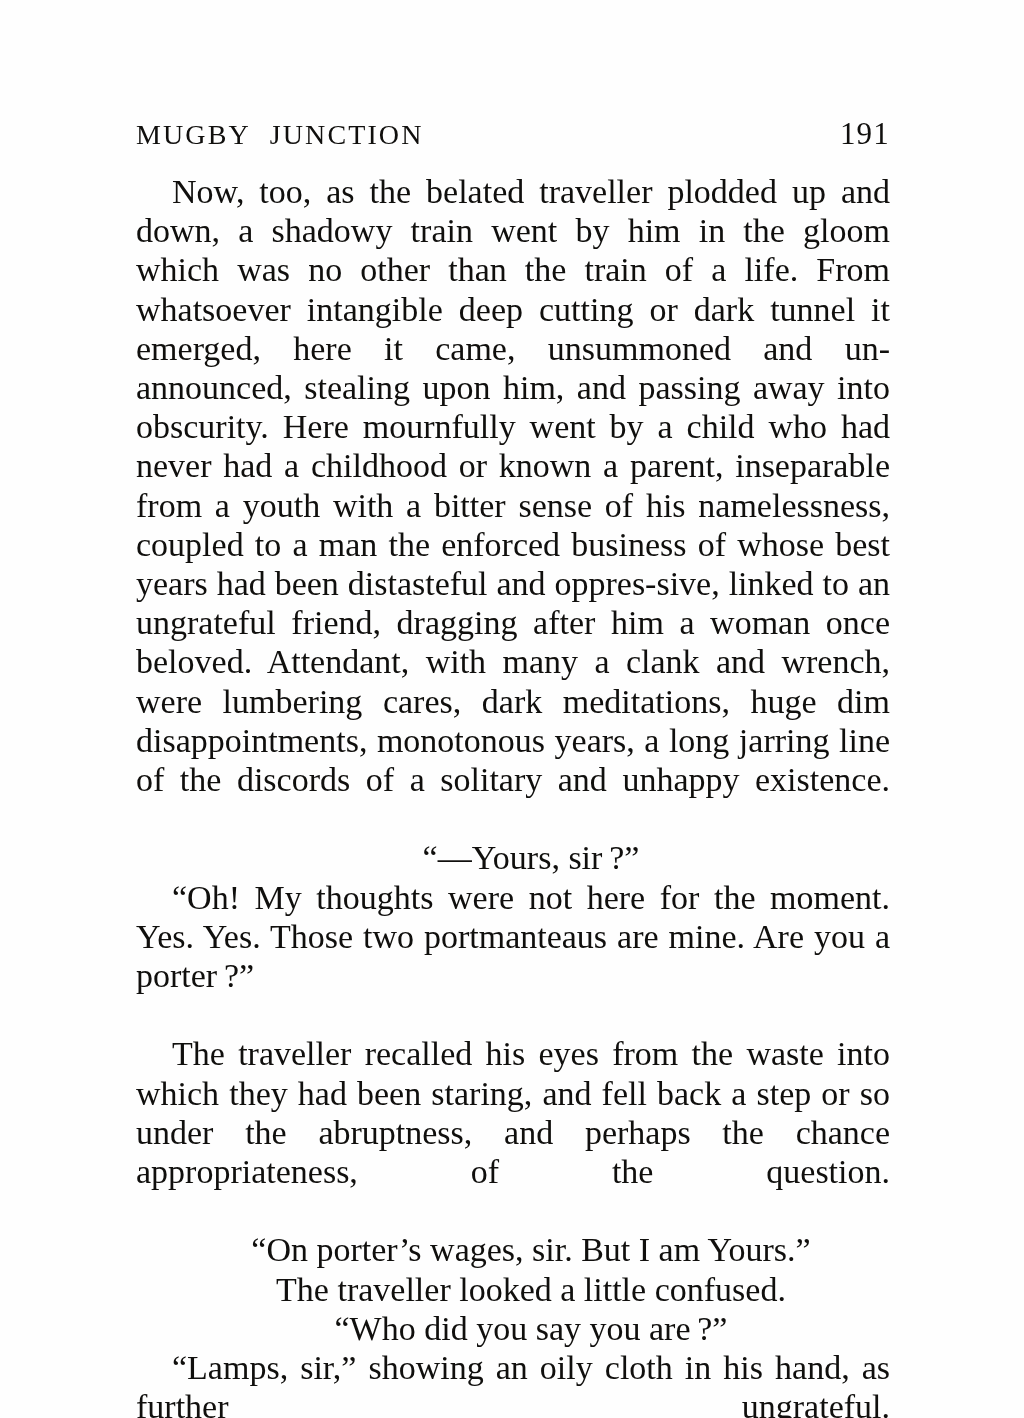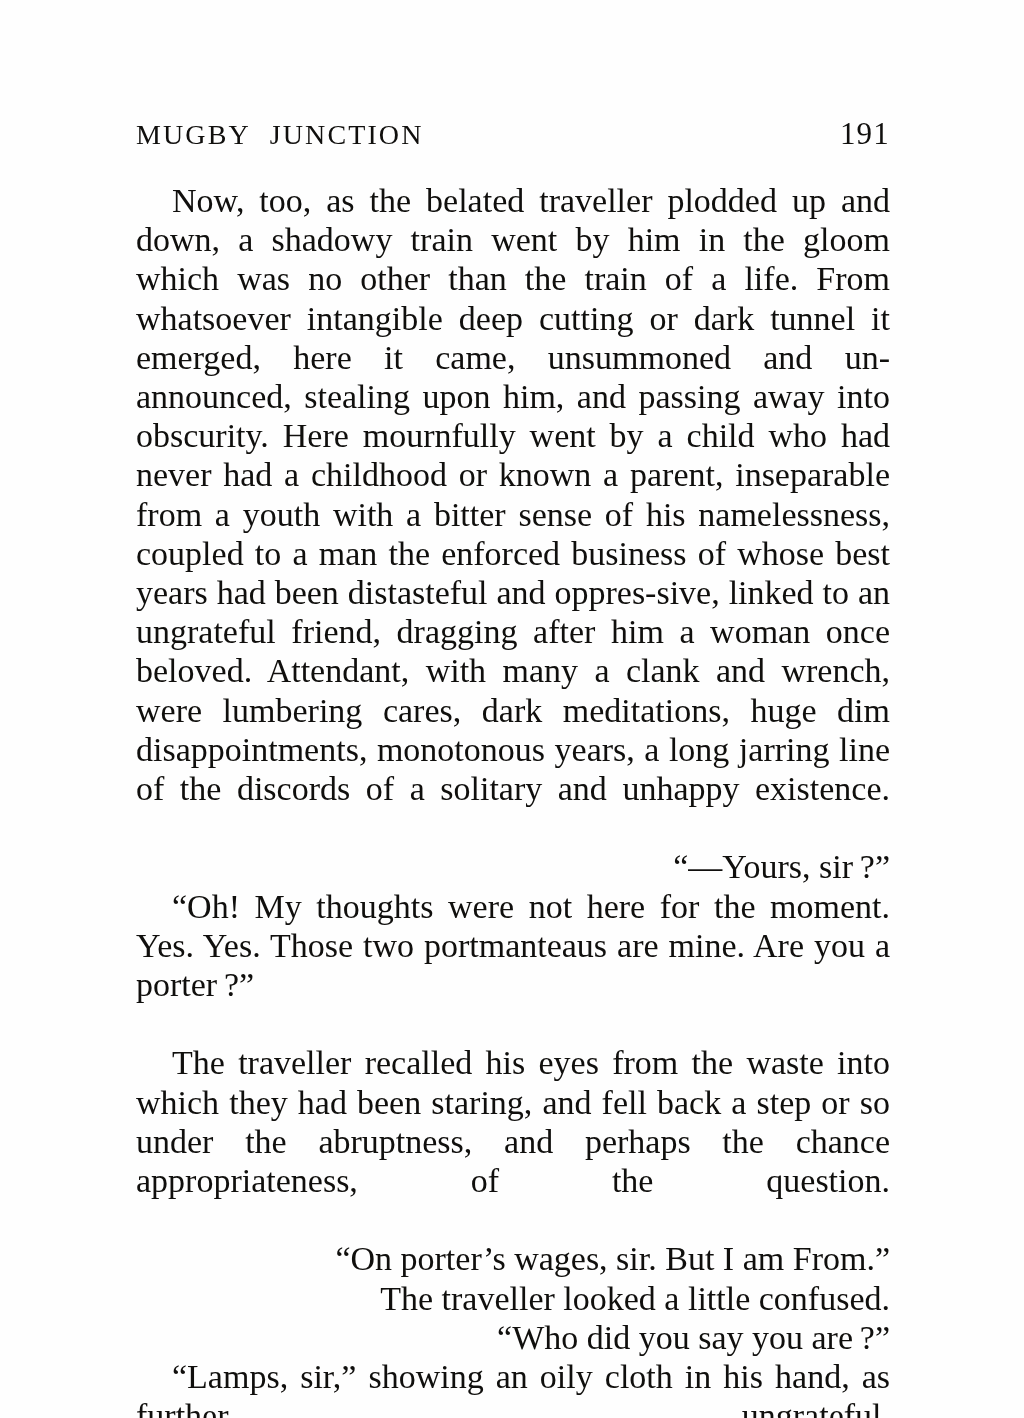--- a/index.html
+++ b/index.html
@@ -25,21 +25,21 @@
     top: 118px;
     width: 754px;
   }
 
   
   .runninghead {
     display: flex;
     align-items: baseline;
     justify-content: space-between;
     width: 100%;
-    margin: 0 0 29px 0;
+    margin: 0 0 20px 0;
     height: 34px;
     gap: 22px;
   }
 
   .runninghead .title {
     font-size: 28px;
     letter-spacing: 2.1px;
     word-spacing: 11px;
     white-space: nowrap;
     line-height: 1;
@@ -66,21 +66,21 @@
 
   
   .para::after {
     content: "";
     display: inline-block;
     width: 100%;
   }
 
   
   .para.short {
-    text-align: right;
+    text-align: center;
   }
   .para.short::after { content: none; }
 
   
   .textblock {
     -webkit-font-smoothing: none;
     text-rendering: optimizeLegibility;
   }
 </style>
 </head>
@@ -92,20 +92,20 @@
 
     <div class="runninghead">
       <span class="title">MUGBY JUNCTION</span>
       <span class="folio">191</span>
     </div>
 
     <p class="para">Now, too, as the belated traveller plodded up and down, a shadowy train went by him in the gloom which was no other than the train of a life. From whatsoever intangible deep cutting or dark tunnel it emerged, here it came, unsummoned and un-announced, stealing upon him, and passing away into obscurity. Here mournfully went by a child who had never had a childhood or known a parent, inseparable from a youth with a bitter sense of his namelessness, coupled to a man the enforced business of whose best years had been distasteful and oppres-sive, linked to an ungrateful friend, dragging after him a woman once beloved. Attendant, with many a clank and wrench, were lumbering cares, dark meditations, huge dim disappointments, monotonous years, a long jarring line of the discords of a solitary and unhappy existence.</p>
     <p class="para short">“—Yours, sir ?”</p>
     <p class="para">“Oh! My thoughts were not here for the moment. Yes. Yes. Those two portmanteaus are mine. Are you a porter ?”</p>
     <p class="para">The traveller recalled his eyes from the waste into which they had been staring, and fell back a step or so under the abruptness, and perhaps the chance appropriateness, of the question.</p>
-    <p class="para short">“On porter’s wages, sir. But I am From.”</p>
+    <p class="para short">“On porter’s wages, sir. But I am Yours.”</p>
     <p class="para short">The traveller looked a little confused.</p>
     <p class="para short">“Who did you say you are ?”</p>
     <p class="para">“Lamps, sir,” showing an oily cloth in his hand, as further ungrateful.</p>
 
   </div>
 
 </div>
 
 </body></html>

